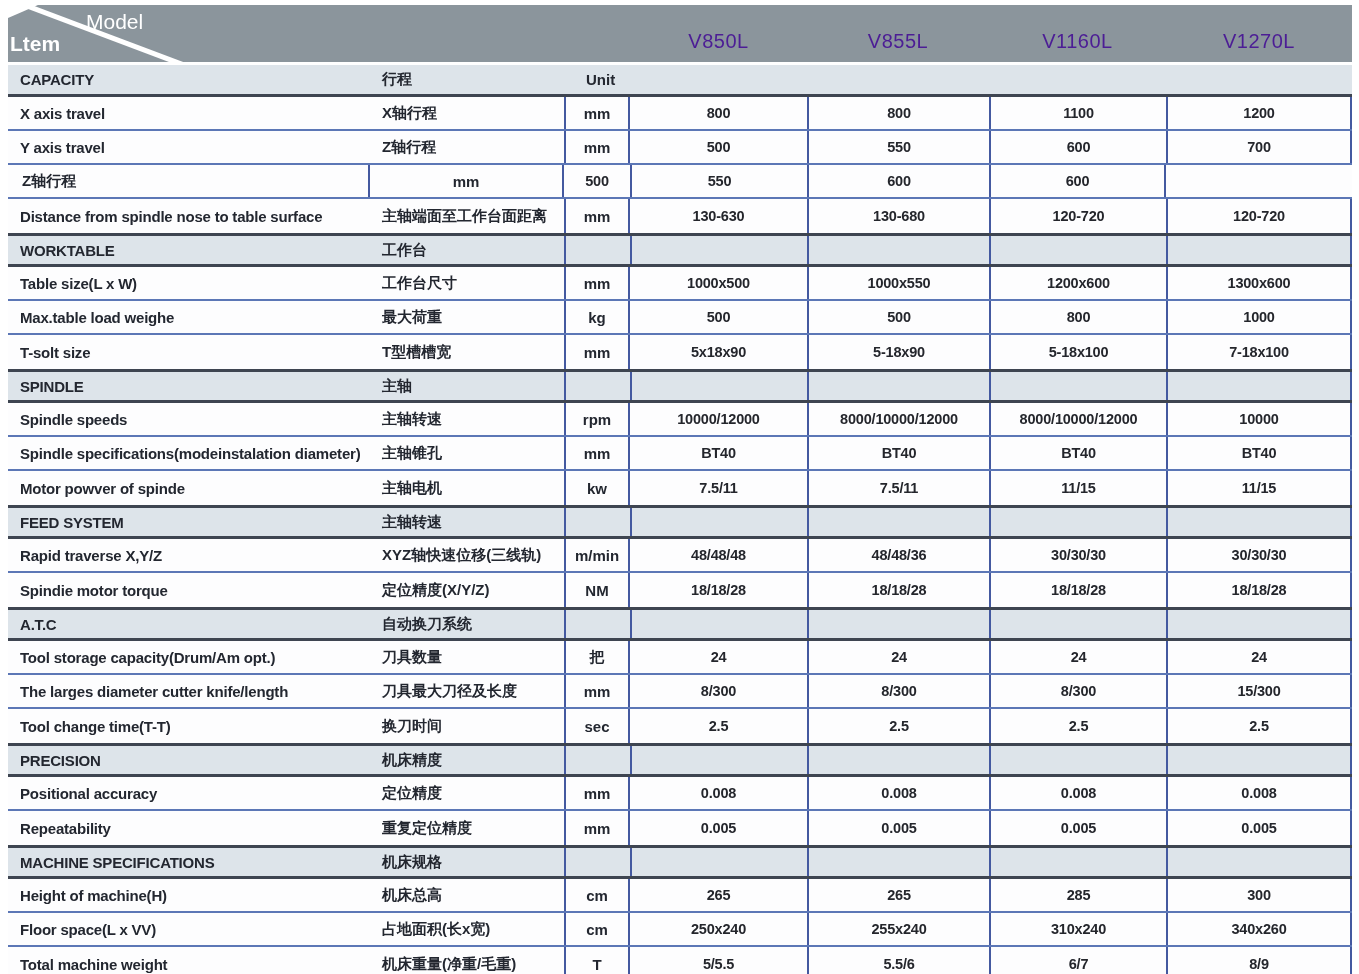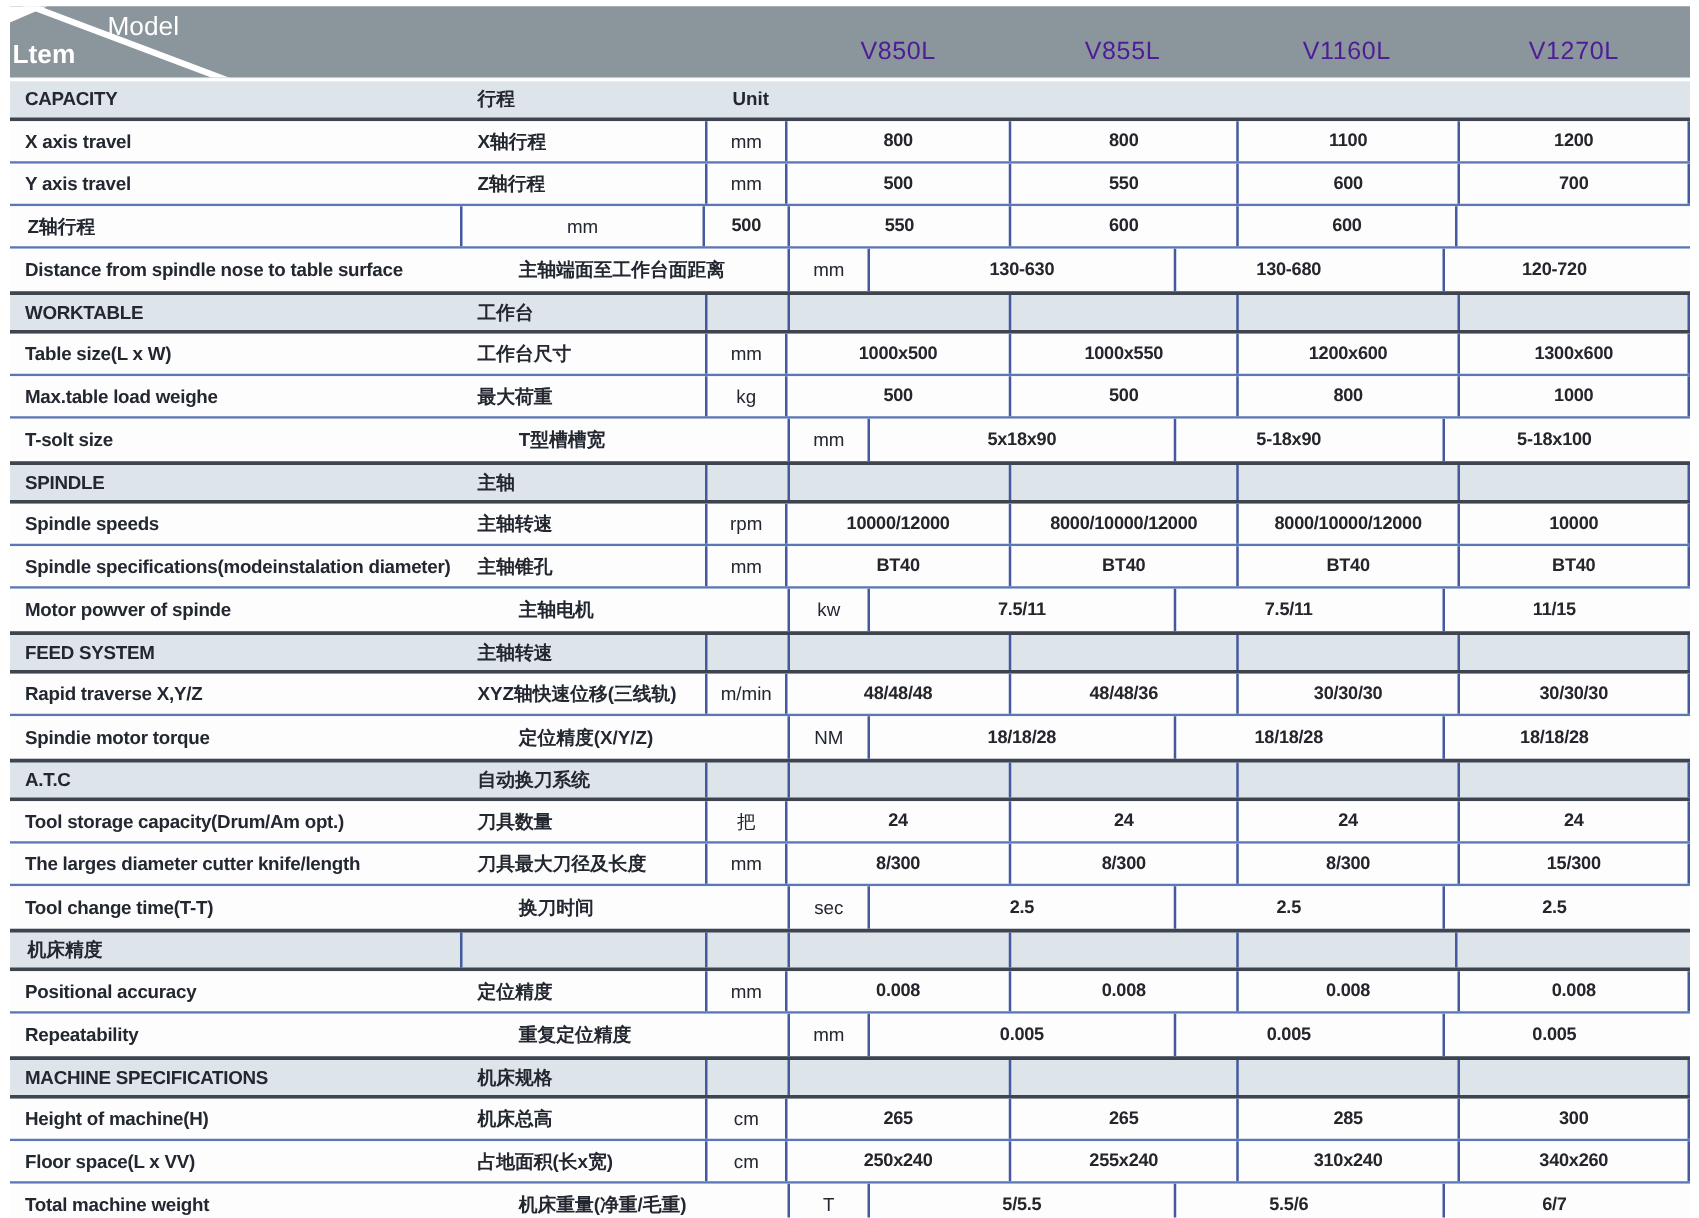--- a/index.html
+++ b/index.html
@@ -19,29 +19,29 @@
   .model-cell{grid-row:1; color:#4c1d95; font-size:20px; font-weight:normal; text-align:center;
     padding-bottom:9px; letter-spacing:.5px;}
 
   
   .row{display:grid; grid-template-columns:var(--cols); align-items:center;}
   .section{}
   .section-row{height:34px; background:var(--section-bg);
     border-top:3px solid var(--dark-line); border-bottom:3px solid var(--dark-line);}
   .section:first-child .section-row{border-top:2px solid #ffffff; margin-top:1px;}
   .data-row{height:34px; background:#fdfdfe; border-bottom:2px solid var(--rowline-blue);}
-  .section .data-row:last-child{border-bottom:none;gap:33px;}
+  .section .data-row:last-child{border-bottom:none;}
   .tbody{border-bottom:3px solid var(--dark-line);}
 
   
   .cell{height:100%; display:flex; align-items:center; font-size:15px; color:#232730;}
   .c-en{padding-left:12px; font-weight:bold; letter-spacing:-0.2px;}
   .c-zh{padding-left:14px; font-weight:bold;}
   .c-unit,.c-val{justify-content:center; text-align:center;}
-  .c-unit{font-weight:normal;}
+  .c-unit{font-weight:bold;}
   .c-val{font-weight:600; font-size:14.5px; color:#24262c; letter-spacing:-0.2px;}
   .section-row .c-en{font-weight:bold; font-size:15px;}
   .section-row .c-unit{font-weight:bold; justify-content:flex-start; padding-left:22px;}
   
   .vline{border-left:2px solid var(--vline-blue);}
   .vline-r{border-right:2px solid var(--vline-blue);}
   .section:first-child .section-row .cell{border-left:none; border-right:none;}
 </style>
 </head>
 <body>
@@ -247,20 +247,21 @@
           <div class="cell c-zh">换刀时间</div>
           <div class="cell c-unit vline vline-r">sec</div>
           <div class="cell c-val">2.5</div>
           <div class="cell c-val vline">2.5</div>
           <div class="cell c-val vline">2.5</div>
           <div class="cell c-val vline vline-r">2.5</div>
         </div>
       </div>
       <div class="section">
         <div class="row section-row">
+          <div class="cell c-en">PRECISION</div>
           <div class="cell c-zh">机床精度</div>
           <div class="cell c-unit vline"></div>
           <div class="cell c-val vline"></div>
           <div class="cell c-val vline"></div>
           <div class="cell c-val vline"></div>
           <div class="cell c-val vline vline-r"></div>
         </div>
         <div class="row data-row">
           <div class="cell c-en">Positional accuracy</div>
           <div class="cell c-zh">定位精度</div>

